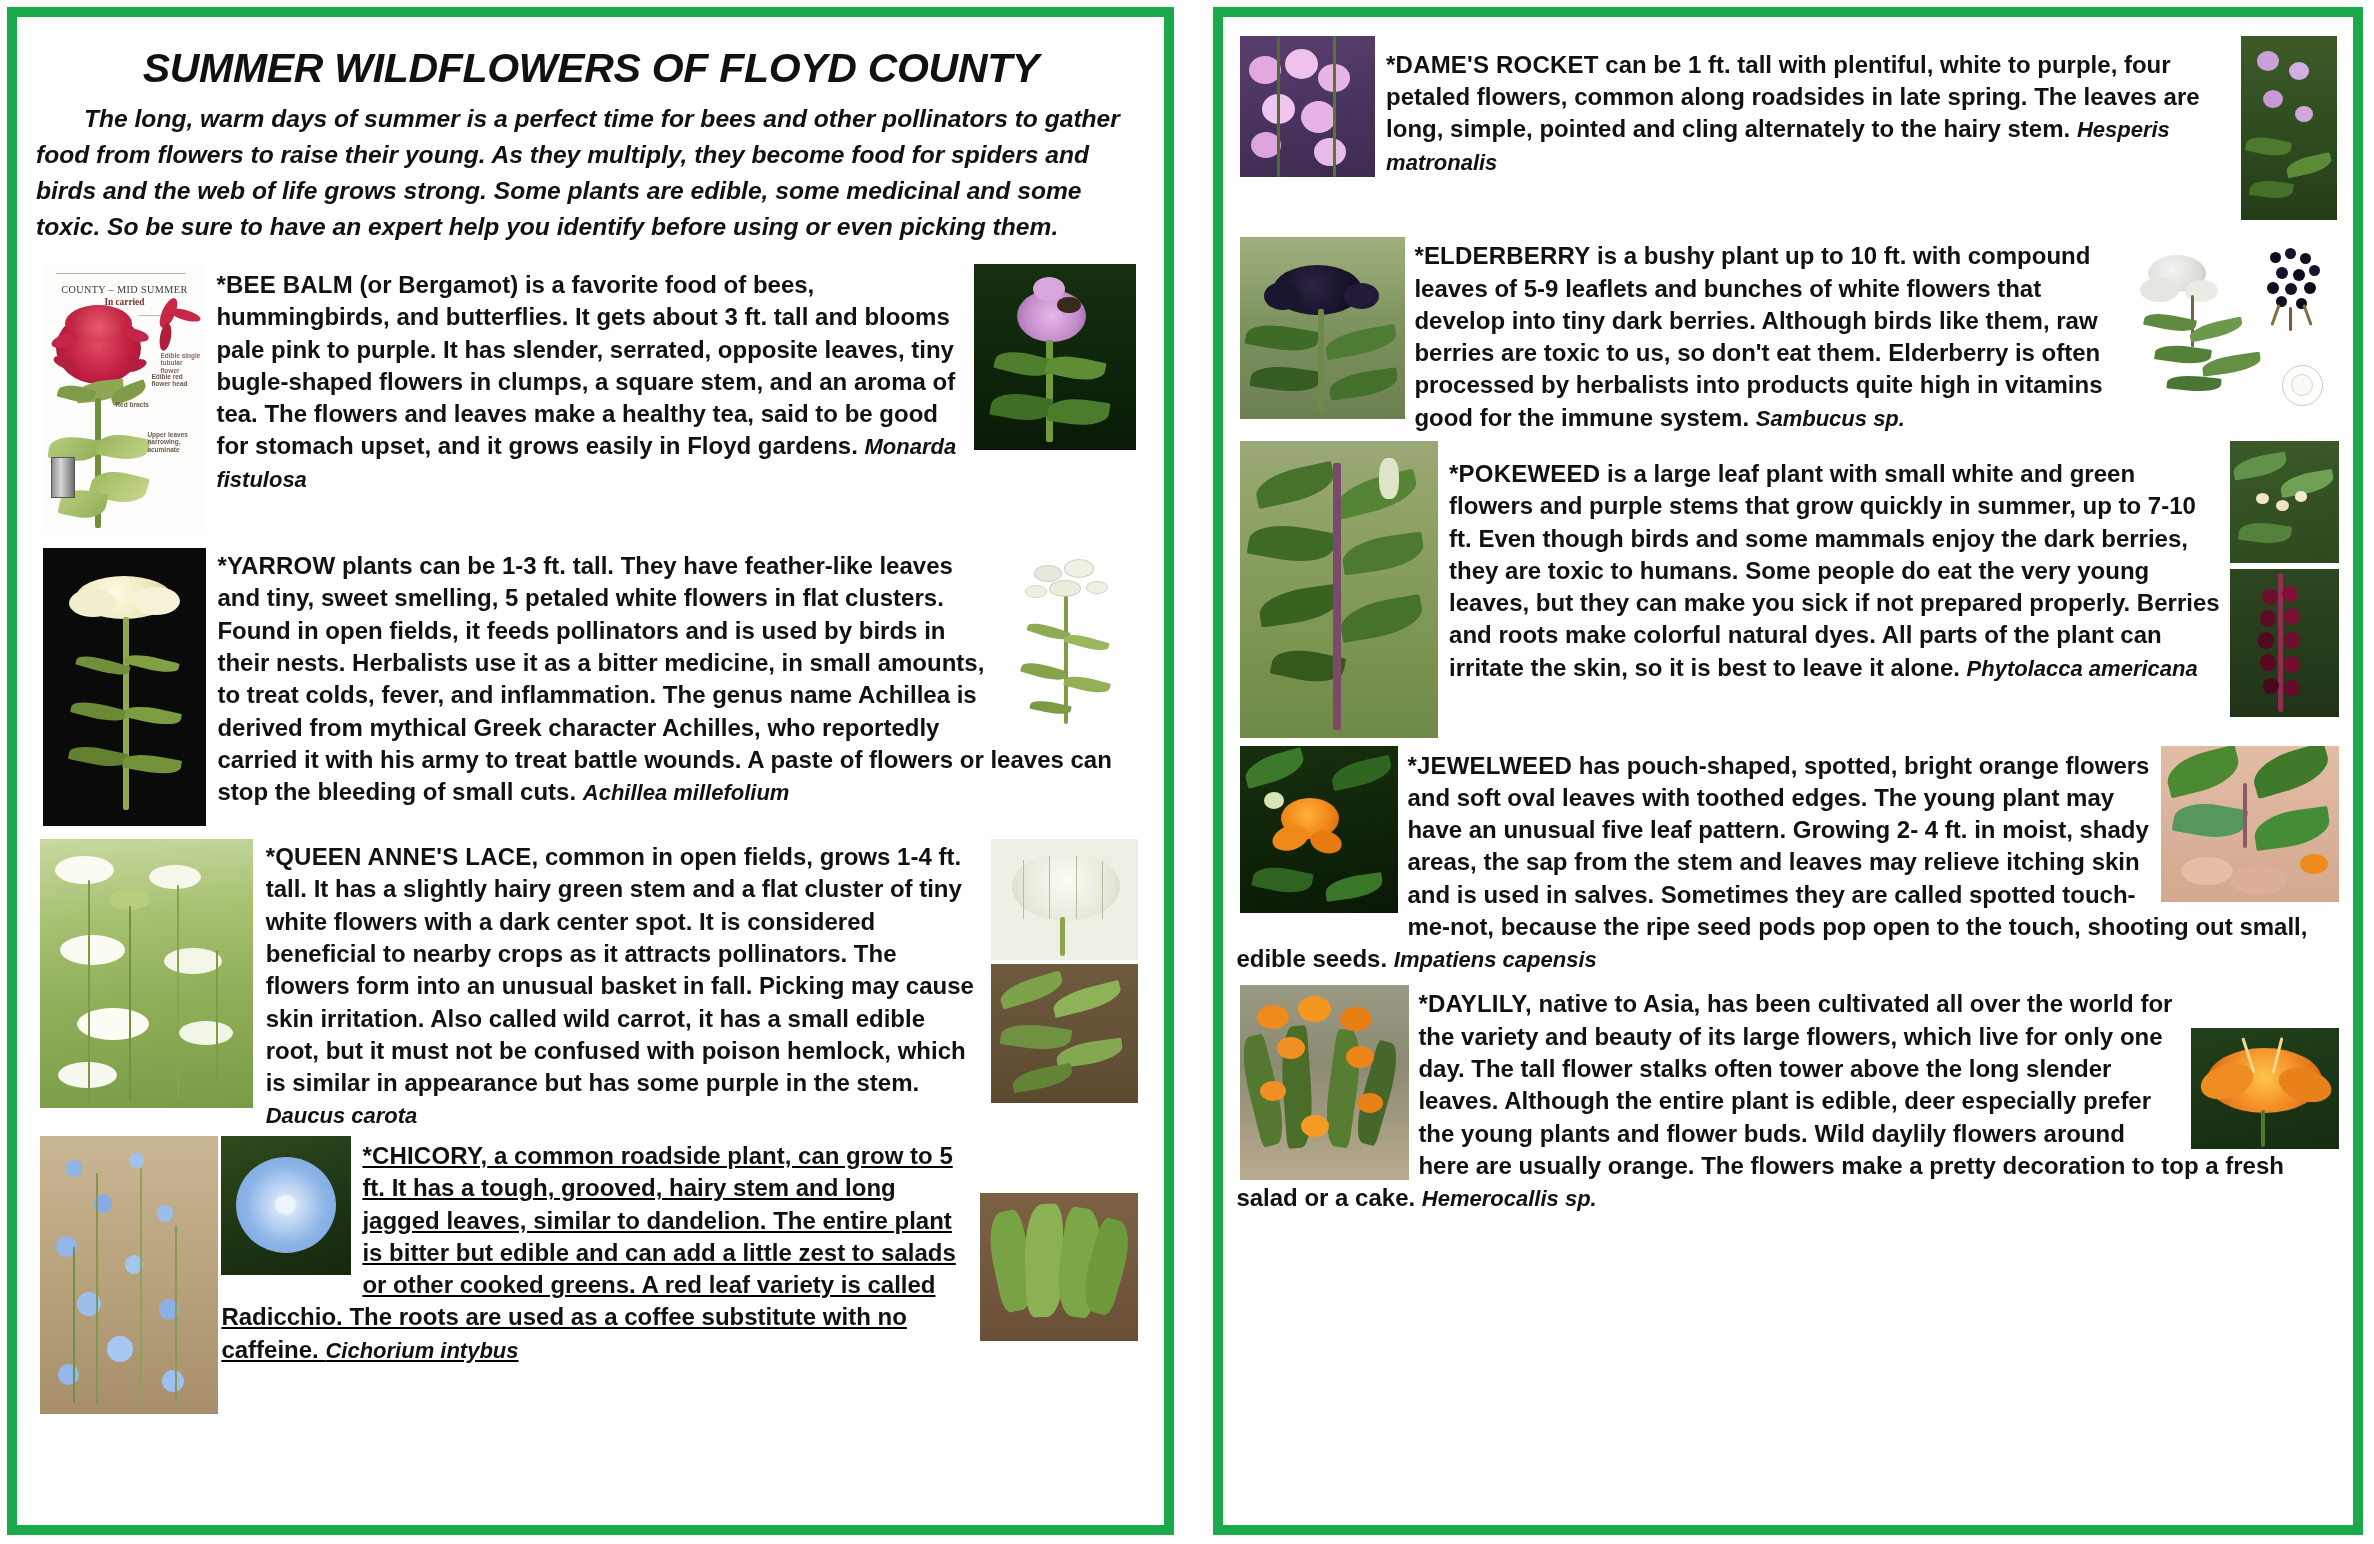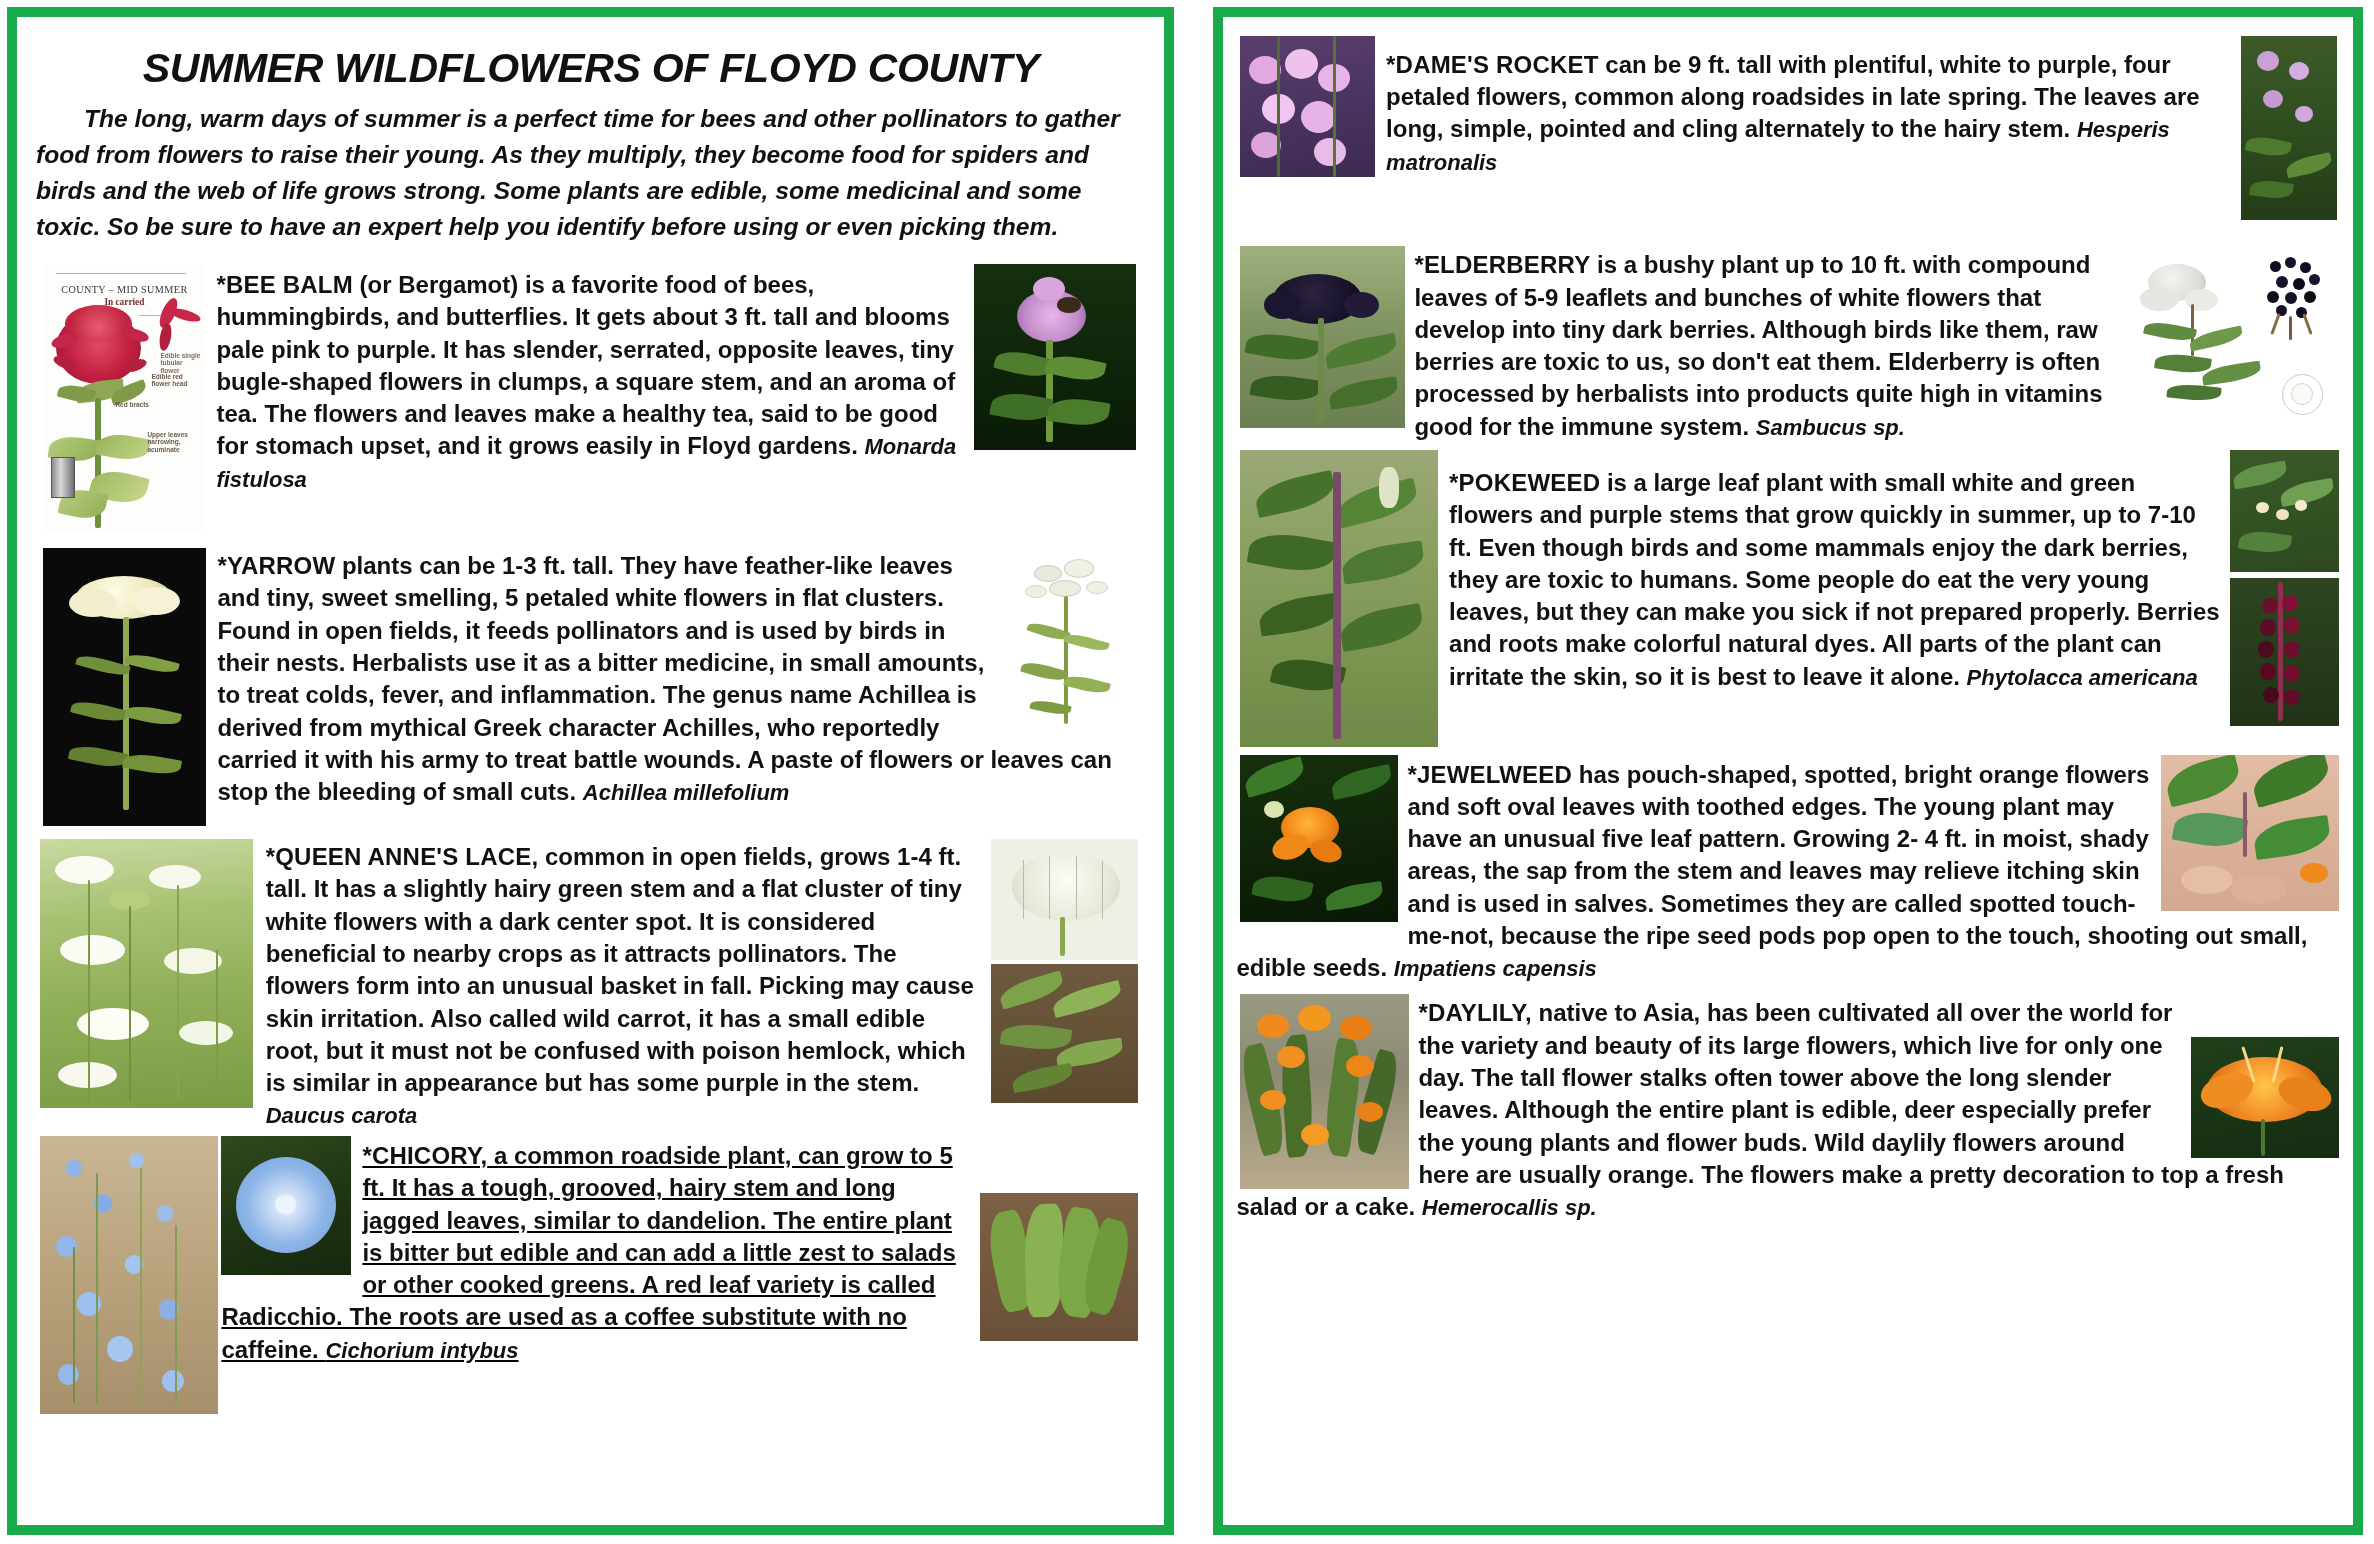--- a/index.html
+++ b/index.html
@@ -277,25 +277,25 @@
           <div class="blob" style="left:16.7px;top:15px;width:22px;height:20.4px;background:#c9a0d8;"></div>
           <div class="blob" style="left:48px;top:26px;width:20.4px;height:18.6px;background:#d3aee0;"></div>
           <div class="blob" style="left:22px;top:54px;width:20.4px;height:18.6px;background:#c59ad5;"></div>
           <div class="blob" style="left:54px;top:70px;width:18.6px;height:16.7px;background:#cfa8dd;"></div>
           <div class="leafsh" style="left:5.6px;top:102px;width:45px;height:16.7px;background:#4e7a2e;transform:rotate(12deg);"></div>
           <div class="leafsh" style="left:45px;top:121px;width:46px;height:16.7px;background:#5c8a36;transform:rotate(168deg);"></div>
           <div class="leafsh" style="left:9.3px;top:145px;width:43px;height:16.7px;background:#44702a;transform:rotate(8deg);"></div>
         </div>
 
         <p class="entry" style="margin:20.4px 5.6px 0 0;">
-          <b class="name">*DAME'S ROCKET</b><span> can be 9 ft. tall with plentiful, white to purple, four petaled flowers, common along roadsides in late spring. The leaves are long, simple, pointed and cling alternately to the hairy stem.  </span><i class="latin">Hesperis matronalis</i>
-        </p>
-      </div>
-
-      <div class="sec clearfix" style="margin-top:24px;">
+          <b class="name">*DAME'S ROCKET</b><span> can be 1 ft. tall with plentiful, white to purple, four petaled flowers, common along roadsides in late spring. The leaves are long, simple, pointed and cling alternately to the hairy stem.  </span><i class="latin">Hesperis matronalis</i>
+        </p>
+      </div>
+
+      <div class="sec clearfix" style="margin-top:15px;">
         <div class="pic fl-l" style="width:165px;height:182px;margin:1.9px 9.3px 0 3.7px;background:linear-gradient(180deg,#9fb07e 0%,#7f9460 45%,#6c7f52 100%);">
           <div class="blob" style="left:33px;top:28px;width:89px;height:50px;background:radial-gradient(circle at 45% 40%,#2b2340 0%,#18122a 60%,#0d0a18 100%);"></div>
           <div class="blob" style="left:24px;top:45px;width:37px;height:28px;background:#1b1630;"></div>
           <div class="blob" style="left:104px;top:46px;width:35px;height:26px;background:#221a38;"></div>
           <div class="leafsh" style="left:5.6px;top:89px;width:72px;height:24px;background:#3f6b28;transform:rotate(10deg);"></div>
           <div class="leafsh" style="left:85px;top:93px;width:72px;height:24px;background:#4d7c32;transform:rotate(170deg);"></div>
           <div class="leafsh" style="left:11px;top:130px;width:69px;height:24px;background:#355d22;transform:rotate(8deg);"></div>
           <div class="leafsh" style="left:89px;top:135px;width:69px;height:24px;background:#44702b;transform:rotate(172deg);"></div>
           <div class="stem" style="left:78px;top:72px;width:5.6px;height:104px;background:#6d8a4a;"></div>
         </div>

